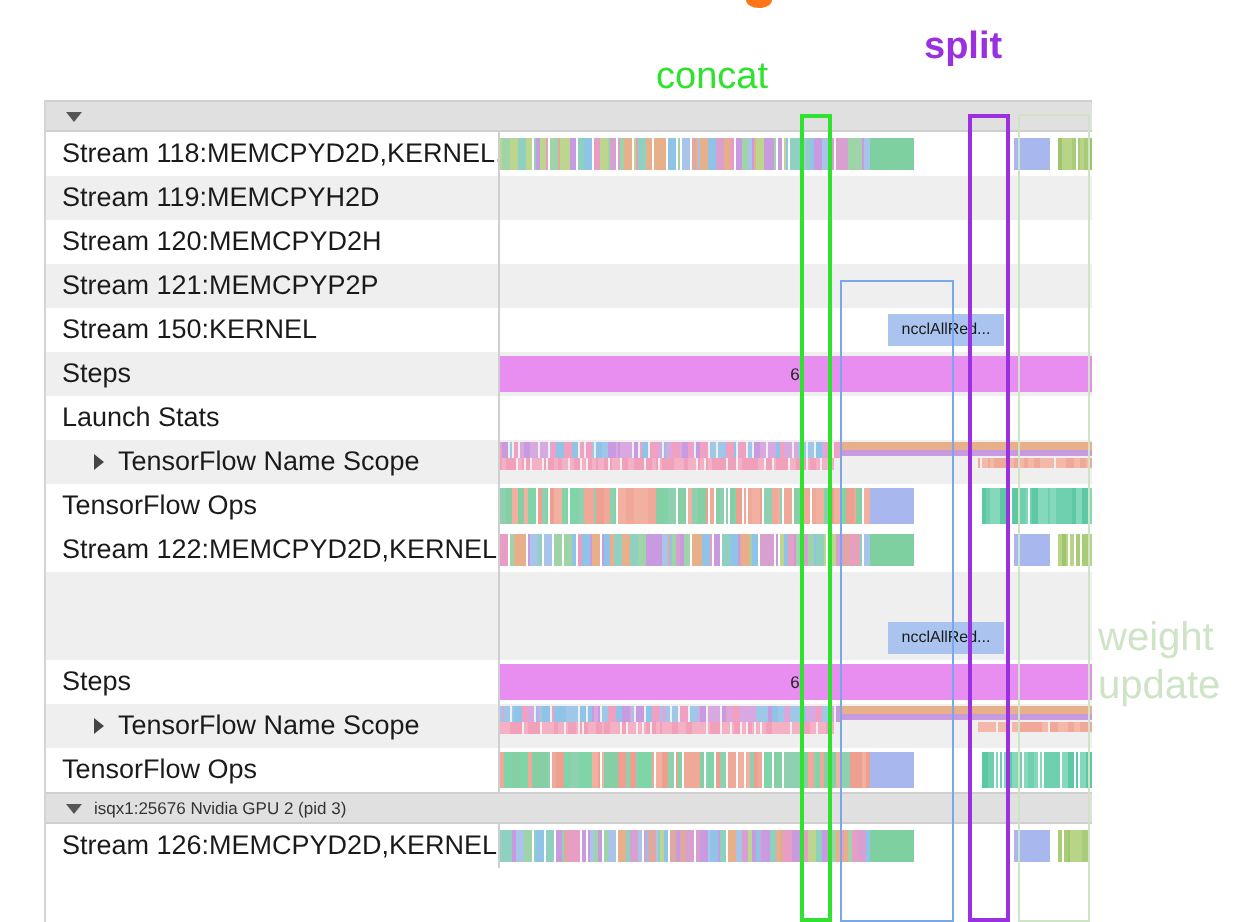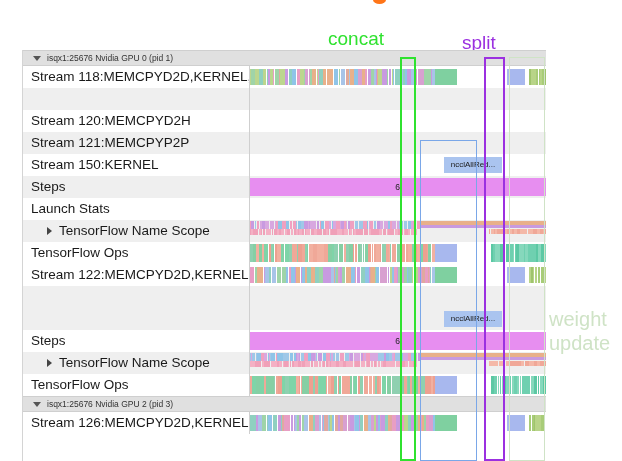--- a/index.html
+++ b/index.html
@@ -21,21 +21,21 @@
 
   
   .annot-label {
     position: absolute;
     font-family: "Liberation Sans", sans-serif;
     font-size: 19px;
     white-space: nowrap;
     line-height: 1;
   }
   .annot-concat { left: 328px; top: 29px; color: #2fe22f; }
-  .annot-split  { left: 462px; top: 33px; color: #9b30e0; }
+  .annot-split  { left: 462px; top: 14px; color: #9b30e0; font-weight: bold; }
   .annot-nccl   { left: 428px; top: 107px; color: #5588cc; font-size: 20px; }
   .annot-weight {
     left: 549px; top: 307px; color: #cfe3c6;
     font-size: 20px; line-height: 24px; white-space: pre;
   }
 
   .orange-blob {
     position: absolute;
     left: 373px; top: -4px;
     width: 13px; height: 8px;
@@ -174,21 +174,20 @@
 
   <div class="annot-label annot-concat">concat</div>
   <div class="annot-label annot-split">split</div>
   <div class="annot-label annot-nccl">nccl</div>
   <div class="annot-label annot-weight">weight
 update</div>
 
   <div id="panel">
       <div class="group-header">
         <span class="tri"></span>
-        <span class="ghlabel">isqx1:25676 Nvidia GPU 0 (pid 1)</span>
       </div>
       <div class="row">
         <div class="row-label">Stream 118:MEMCPYD2D,KERNEL,ME</div>
         <div class="lane">
           <div class="bar" style="left: 0px; width: 2px; top: 3px; height: 16px; background: rgb(188, 214, 142);"></div>
           <div class="bar" style="left: 2px; width: 4px; top: 3px; height: 16px; background: rgb(159, 212, 168);"></div>
           <div class="bar" style="left: 6px; width: 4px; top: 3px; height: 16px; background: rgb(188, 214, 142);"></div>
           <div class="bar" style="left: 10px; width: 4px; top: 3px; height: 16px; background: rgb(143, 208, 192);"></div>
           <div class="bar" style="left: 14px; width: 3px; top: 3px; height: 16px; background: rgb(188, 214, 142);"></div>
           <div class="bar" style="left: 18px; width: 1px; top: 3px; height: 16px; background: rgb(143, 208, 192);"></div>
@@ -262,20 +261,21 @@
           <div class="bar" style="left: 285px; width: 2px; top: 3px; height: 16px; background: rgb(184, 212, 136);"></div>
           <div class="bar" style="left: 287px; width: 2px; top: 3px; height: 16px; background: rgb(168, 204, 120);"></div>
           <div class="bar" style="left: 290px; width: 1px; top: 3px; height: 16px; background: rgb(168, 204, 120);"></div>
           <div class="bar" style="left: 291px; width: 2px; top: 3px; height: 16px; background: rgb(184, 212, 136);"></div>
           <div class="bar" style="left: 293px; width: 2px; top: 3px; height: 16px; background: rgb(168, 204, 120);"></div>
           <div class="bar" style="left: 295px; width: 2px; top: 3px; height: 16px; background: rgb(159, 196, 108);"></div>
         </div>
         <div class="divider"></div>
       </div>
       <div class="row alt">
+        <div class="row-label">Stream 119:MEMCPYH2D</div>
         <div class="lane"></div>
         <div class="divider"></div>
       </div>
       <div class="row">
         <div class="row-label">Stream 120:MEMCPYD2H</div>
         <div class="lane"></div>
         <div class="divider"></div>
       </div>
       <div class="row alt">
         <div class="row-label">Stream 121:MEMCPYP2P</div>

